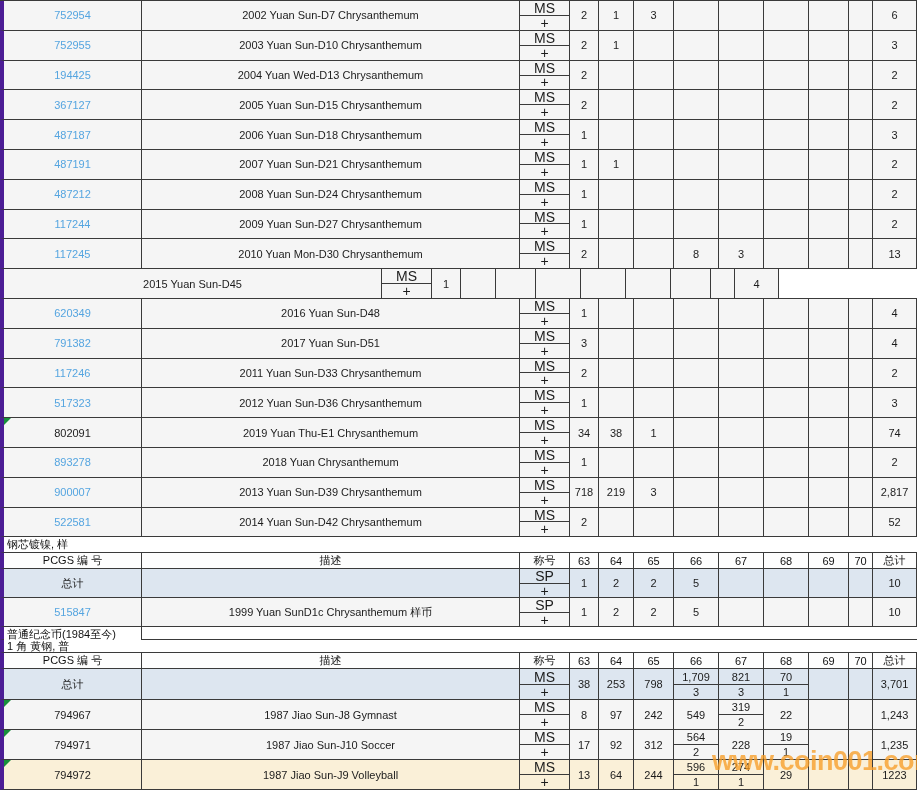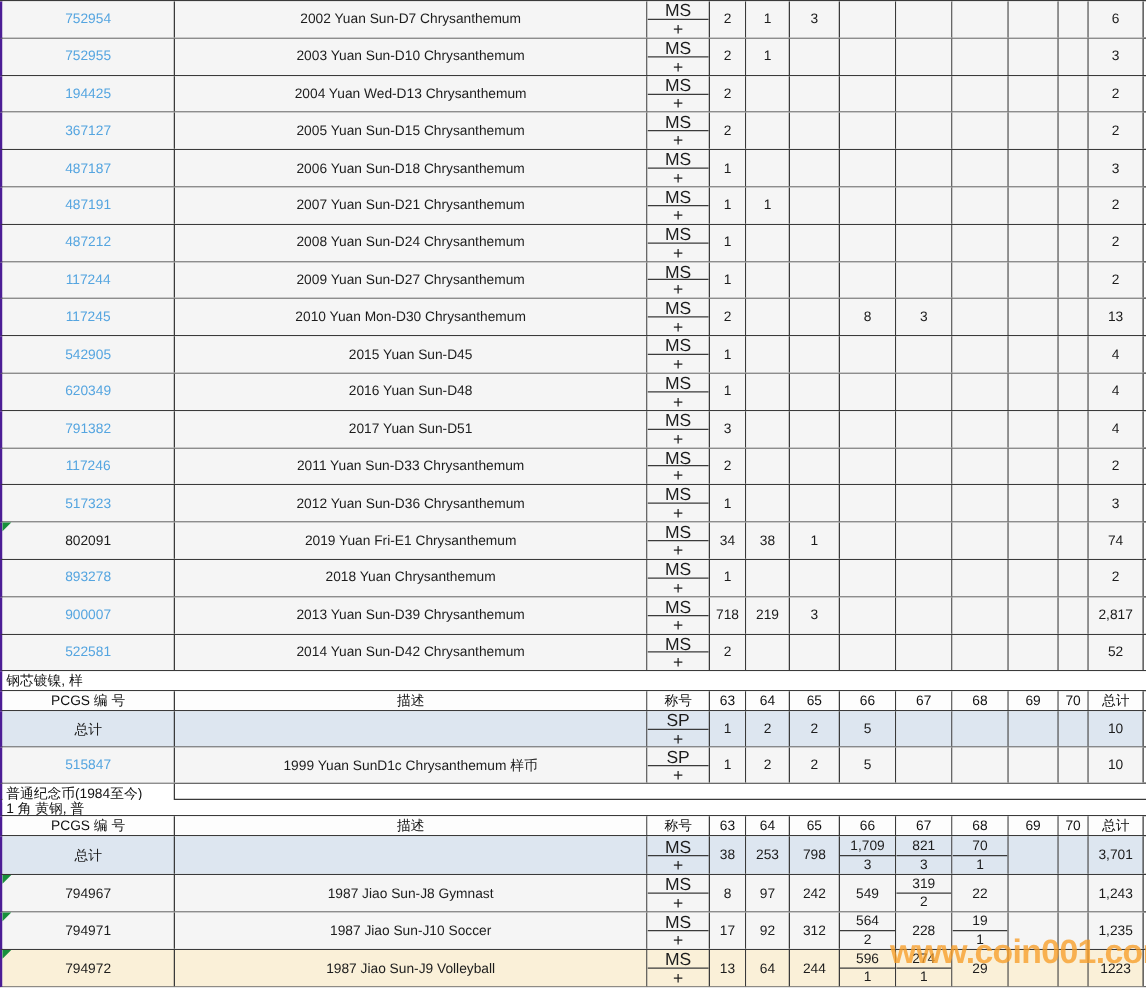--- a/index.html
+++ b/index.html
@@ -4,21 +4,21 @@
 <style>
   html,body{margin:0;padding:0;background:#fff;}
   #screen{
     position:relative;width:917px;height:790px;overflow:hidden;background:#fff;
     font-family:"Liberation Sans","DejaVu Sans",sans-serif;
     border-top:1px solid #3a3a3a;box-sizing:border-box;
   }
   .row{
     display:flex;align-items:stretch;position:relative;
     width:917px;box-sizing:border-box;
-    border-bottom:1px solid #3a3a3a;border-left:2px solid #4c1d95;
+    border-bottom:1px solid #3a3a3a;border-left:4px solid #4c1d95;
     background:transparent;
   }
   .cell{
     box-sizing:border-box;border-right:1px solid #3a3a3a;
     display:flex;align-items:center;justify-content:center;
     font-size:11px;color:#1c1c1c;background:#f5f5f5;
     overflow:hidden;white-space:nowrap;
   }
   
   .c-pcgs{width:138px;}
@@ -324,23 +324,20 @@
           <span>3</span>
         </div>
         <div class="cell c-g5"></div>
         <div class="cell c-g6"></div>
         <div class="cell c-g7"></div>
         <div class="cell c-total">
           <span>13</span>
         </div>
       </div>
       <div class="row data-row" style="height: 29.8px;">
-        <div class="cell c-pcgs">
-          <span class="link">542905</span>
-        </div>
         <div class="cell c-desc">
           <span>2015 Yuan Sun-D45</span>
         </div>
         <div class="cell c-desig split">
           <div class="h top">
             <span>MS</span>
           </div>
           <div class="h">
             <span>+</span>
           </div>
@@ -474,21 +471,21 @@
         <div class="cell c-total">
           <span>3</span>
         </div>
       </div>
       <div class="row data-row" style="height: 29.8px;">
         <div class="corner"></div>
         <div class="cell c-pcgs">
           <span class="plain-num">802091</span>
         </div>
         <div class="cell c-desc">
-          <span>2019 Yuan Fri-E1 Chrysanthemum</span>
+          <span>2019 Yuan Thu-E1 Chrysanthemum</span>
         </div>
         <div class="cell c-desig split">
           <div class="h top">
             <span>MS</span>
           </div>
           <div class="h">
             <span>+</span>
           </div>
         </div>
         <div class="cell c-g0">

